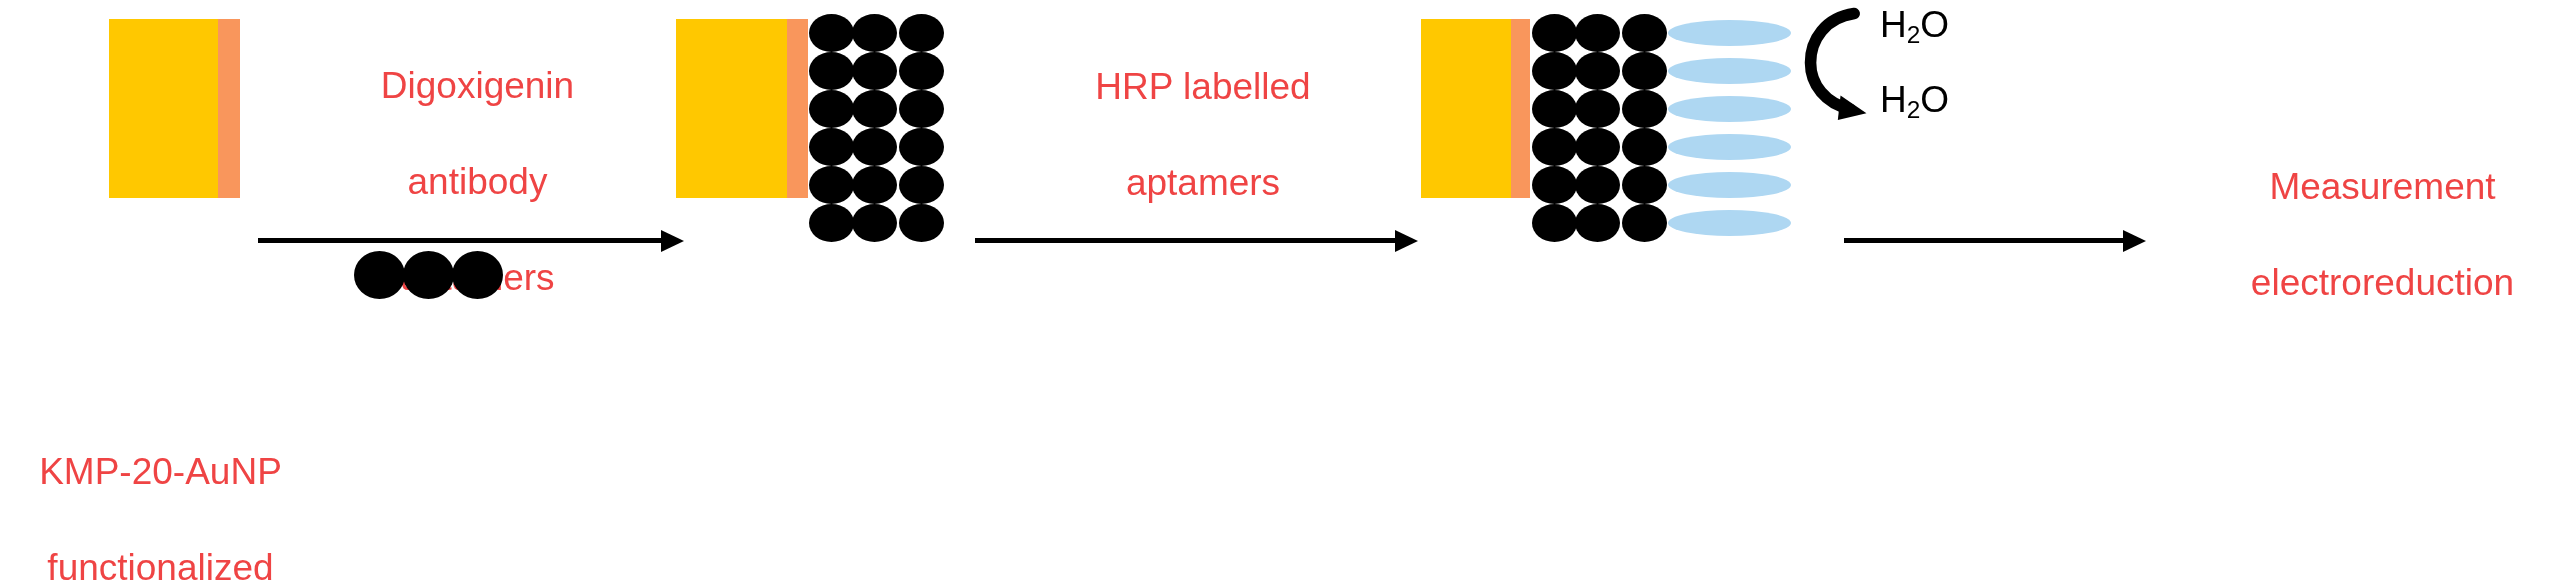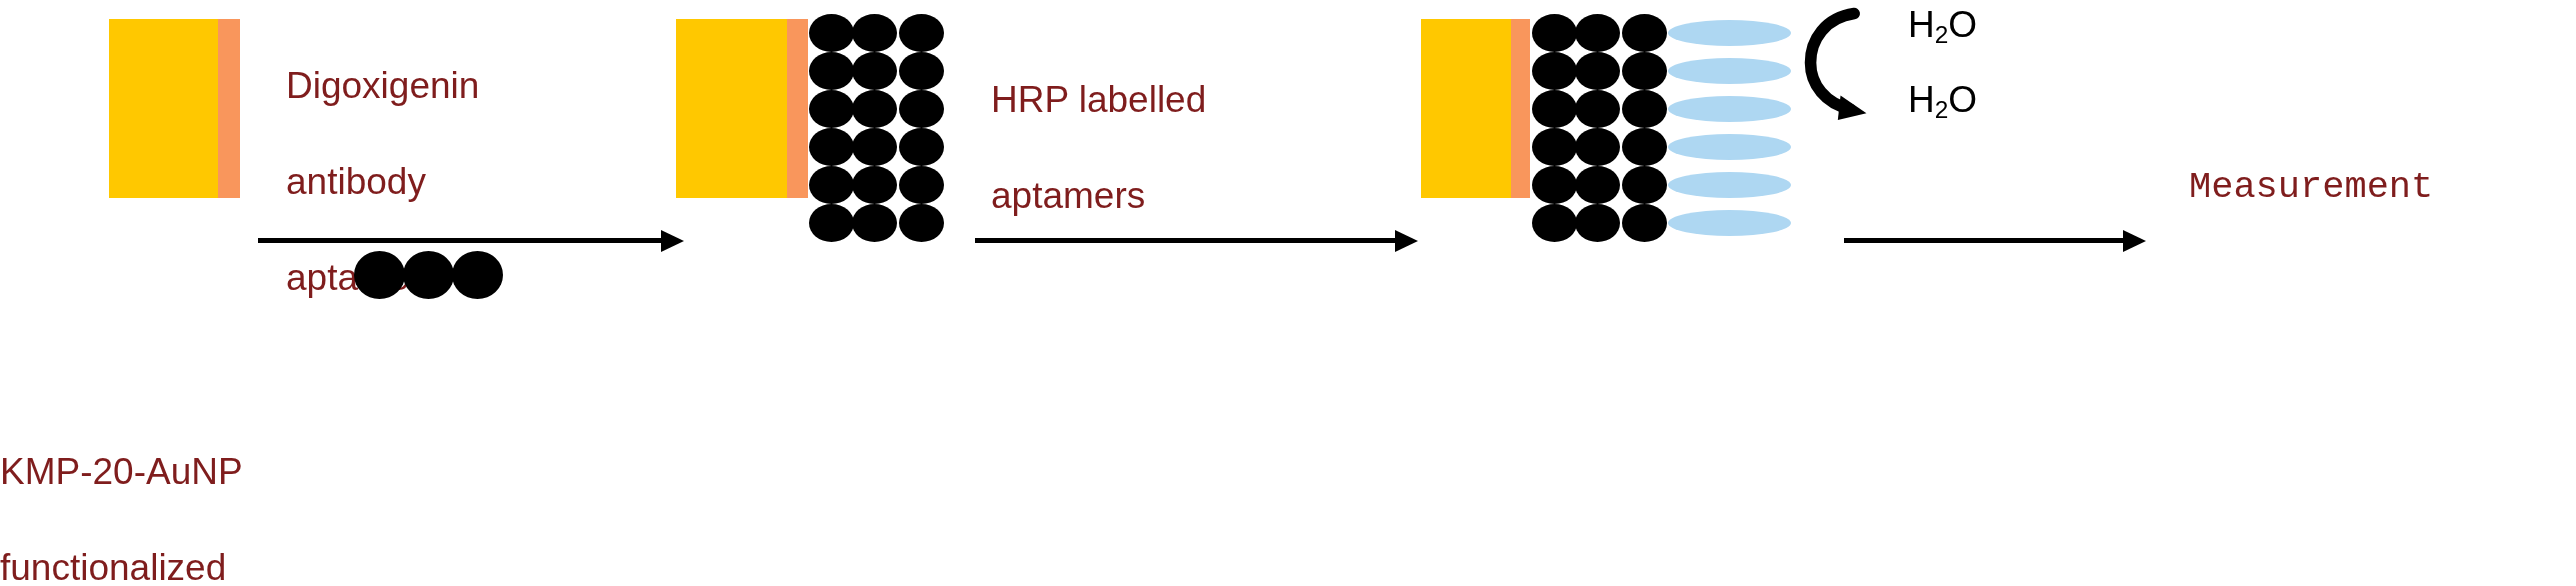--- a/index.html
+++ b/index.html
@@ -83,35 +83,34 @@
     border-top: 11.6px solid transparent;
     border-bottom: 11.6px solid transparent;
     border-left: 23px solid #000000;
     flex: none;
     margin-left: -0.7px;
   }
 
   
   .txt {
     position: absolute;
-    text-align: left;
+    text-align: center;
     line-height: 1.30;
     font-size: 37px;
-    color: #7f1d1d;
+    color: #ef4444;
     white-space: pre-line;
   }
   .txt-line { display: block; }
 
   .h2o-label {
     position: absolute;
     font-size: 37px;
     line-height: 1;
     color: #000000;
     white-space: nowrap;
-    margin-left: 28px;
   }
   sub {
     font-size: 0.66em;
     vertical-align: baseline;
     position: relative;
     top: 0.26em;
   }
 
   .curved-arrow {
     position: absolute;
@@ -181,21 +180,21 @@
       <div class="dot" style="width:45px;height:38px;margin-left:-2px;"></div>
       <div class="dot" style="width:45px;height:38px;margin-left:2px;"></div>
     </div>
     <div class="dot-row">
       <div class="dot" style="width:45px;height:38px;"></div>
       <div class="dot" style="width:45px;height:38px;margin-left:-2px;"></div>
       <div class="dot" style="width:45px;height:38px;margin-left:2px;"></div>
     </div>
   </div>
 
-  <div class="txt" style="left:991px; top:28px; width:424px;">
+  <div class="txt" style="left:991px; top:15px; width:424px;">
     <span class="txt-line">HRP labelled</span>
     <span class="txt-line">aptamers</span>
   </div>
 
   <div class="arrow" style="left:975px; top:227px; width:443px;">
     <div class="shaft"></div>
     <div class="head"></div>
   </div>
 
   <div class="electrode" style="left:1421px; top:19px; width:109px; height:179px;">
@@ -255,18 +254,19 @@
 
   <div class="h2o-label" style="left:1880px; top:81px;">
     <span>H<sub>2</sub>O</span>
   </div>
 
   <div class="arrow" style="left:1844px; top:227px; width:302px;">
     <div class="shaft"></div>
     <div class="head"></div>
   </div>
 
-  <div class="txt" style="left:2189px; top:115px; width:387px;font-family:Liberation Mono, monospace;">
+  <div class="txt" style="left:2189px; top:115px; width:387px;">
     <span class="txt-line">Measurement</span>
+    <span class="txt-line">electroreduction</span>
   </div>
 
 </div>
 
 
 </body></html>

